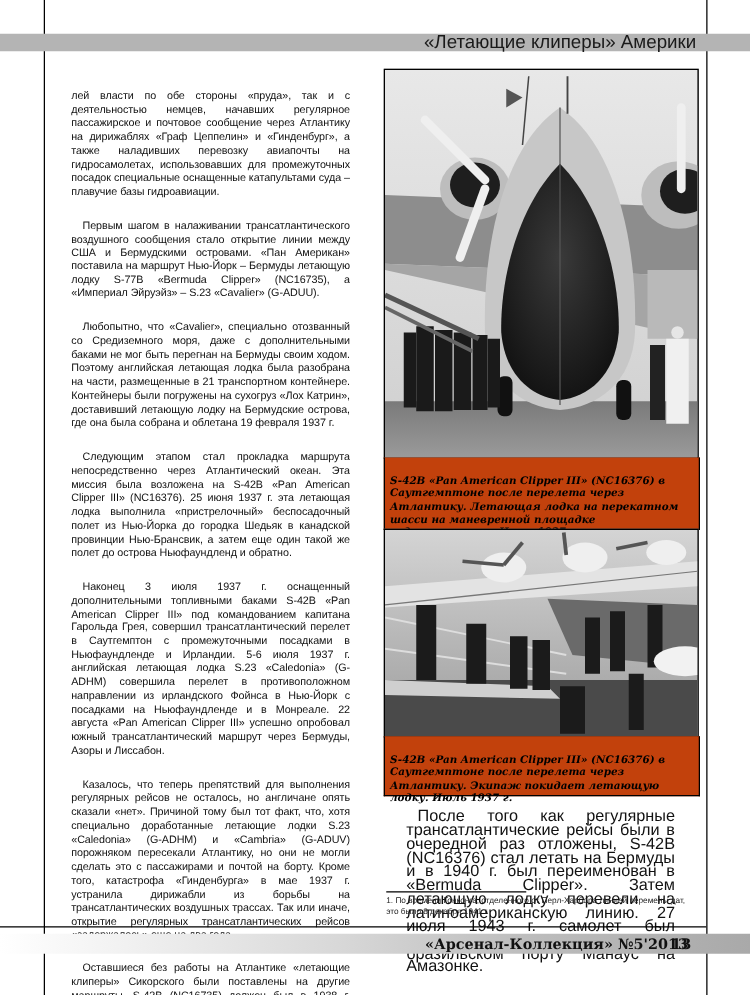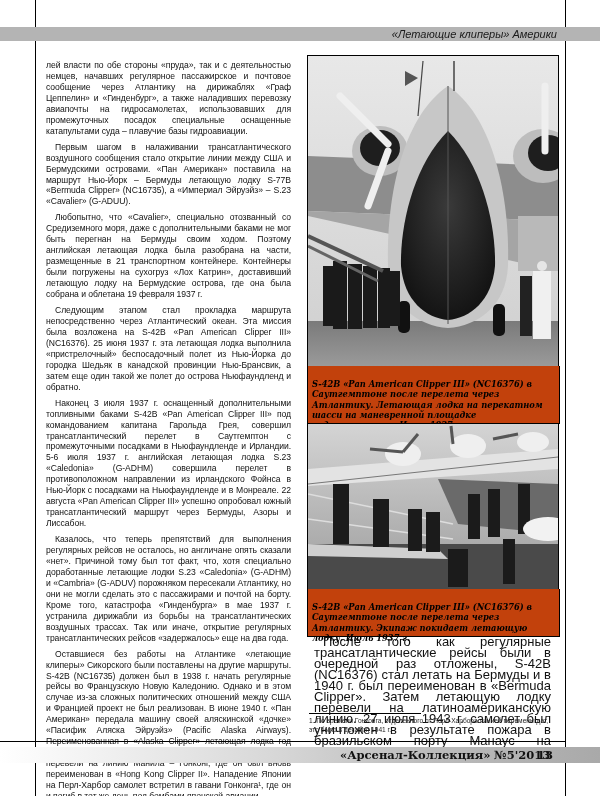--- a/index.html
+++ b/index.html
@@ -8,27 +8,27 @@
     font-family: "Liberation Sans", "DejaVu Sans", sans-serif; color: #111;
   }
   .vline { position: absolute; top: 0; bottom: 0; width: 1px; background: #000; }
   .vline.left { left: 35px; }
   .vline.right { left: 565px; }
   .header-bar {
     position: absolute; left: 0; top: 27px; width: 600px; height: 14px;
     background: #b4b4b4;
   }
   .header-title {
-    position: absolute; right: 43px; top: 28px; font-size: 11px; color: #1a1a1a; line-height: 12px; font-style: italic;
+    position: absolute; right: 43px; top: 28px; font-size: 15px; color: #1a1a1a; line-height: 12px;
   }
   .col-left {
     position: absolute; left: 41px; top: 55px; width: 255px;
     font-size: 8.6px; line-height: 10.95px; text-align: justify; letter-spacing: -0.05px;
   }
-  .col-left p, .col-right-text p { margin: 5px; text-indent: 9px; }
+  .col-left p, .col-right-text p { margin: 16px; text-indent: 9px; }
   .col-left p.first { text-indent: 0; }
   .photo {
     position: absolute; border: 1.5px solid #000; overflow: hidden;
     background: #999;
   }
   .photo1 { left: 307px; top: 55px; width: 250px; height: 310px; }
   .photo2 { left: 307px; top: 423px; width: 250px; height: 165px; }
   .caption {
     position: absolute; left: 307px; width: 244px; background: #c2410c; border: 1.5px solid #000; border-top: none;
     padding: 13px 3px 2px 4px;

